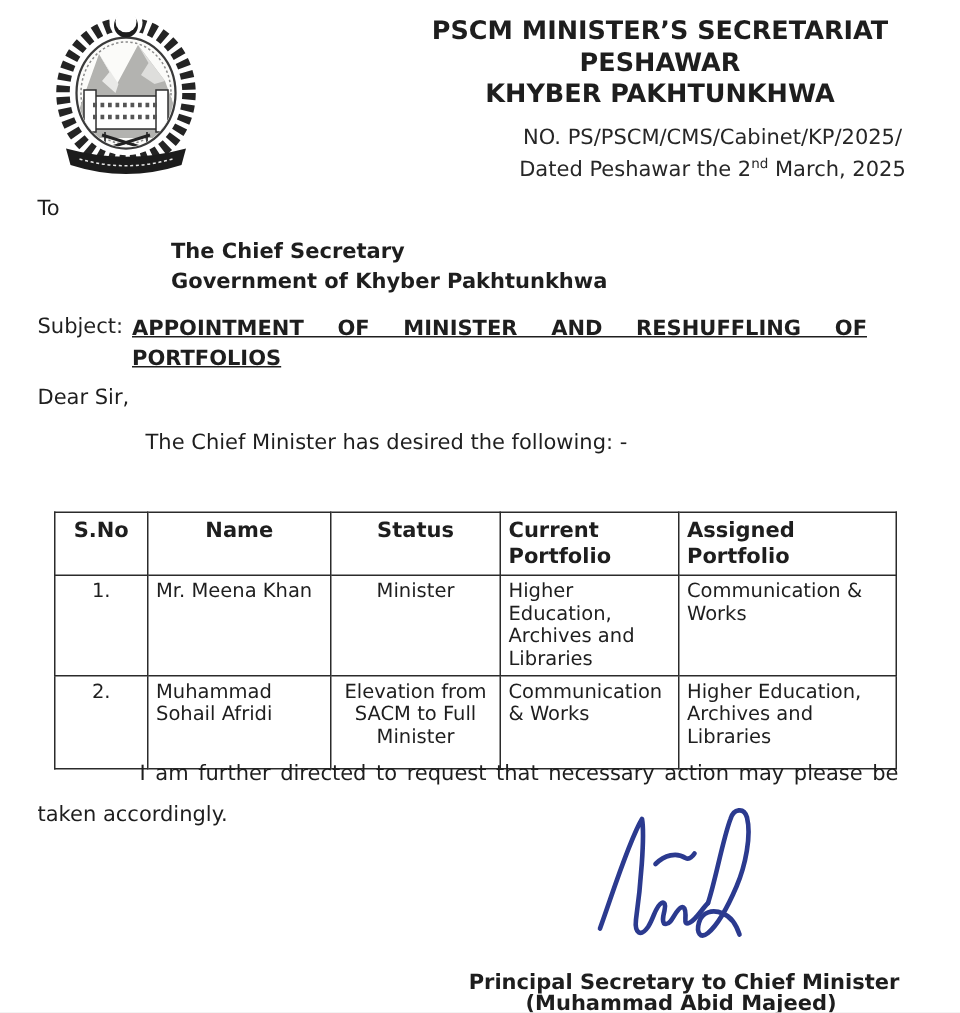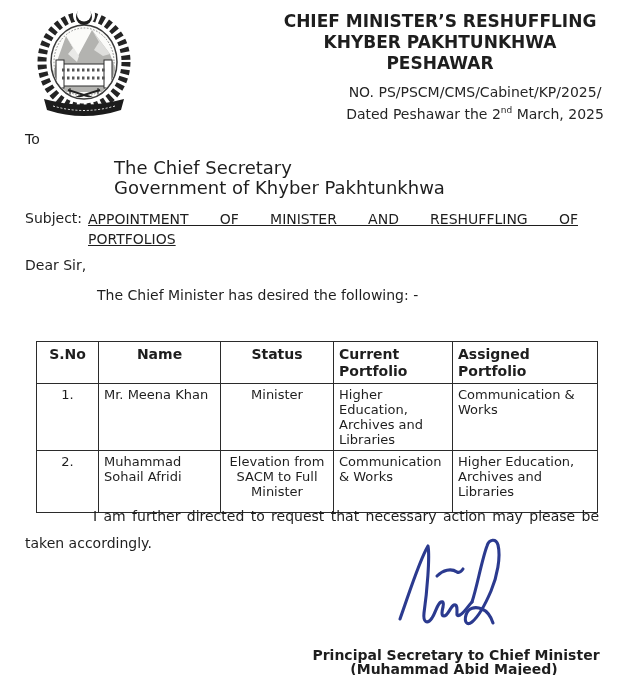--- a/index.html
+++ b/index.html
@@ -16,25 +16,25 @@
   
   .emblem{left:32px;top:4px;width:104px;height:118px;}
   .title-block{left:240px;top:11px;width:400px;text-align:center;
     font-weight:bold;font-size:17px;line-height:21px;letter-spacing:0;}
   .ref-block{left:320px;top:83px;width:310px;text-align:center;
     font-size:14px;line-height:18px;color:#262626;}
   .ref-block sup{font-size:9px;}
 
   
   .to-label{left:25px;top:131px;font-size:14px;}
-  .address{left:114px;top:158px;font-size:18px;line-height:20px;}
+  .address{left:114px;top:158px;font-size:14px;line-height:20px;font-weight:bold;}
 
   
   .subject-label{left:25px;top:210px;font-size:14px;}
-  .subject-text{left:88px;top:209px;width:490px;font-weight:normal;font-size:14px;line-height:20px;}
+  .subject-text{left:88px;top:209px;width:490px;font-weight:bold;font-size:14px;line-height:20px;}
   .subject-text .j{display:block;text-decoration:underline;text-align:justify;text-align-last:justify;}
   .subject-text .l2{display:inline-block;text-decoration:underline;}
 
   .greeting{left:25px;top:257px;font-size:14px;}
   .intro{left:97px;top:287px;font-size:14px;}
 
   
   table.appt{left:36px;top:321px;position:absolute;border-collapse:collapse;
     table-layout:fixed;width:561px;font-size:13px;line-height:15px;margin-top:20px;}
   table.appt td,table.appt th{border:1.5px solid #2b2b2b;vertical-align:top;
@@ -83,23 +83,23 @@
       <line x1="36" y1="96" x2="68" y2="86" stroke="#222222" stroke-width="2"></line>
       <line x1="36" y1="86" x2="68" y2="96" stroke="#222222" stroke-width="2"></line>
     </g>
     <circle cx="52" cy="13" r="8" fill="#1d1d1d"></circle>
     <circle cx="52" cy="10.5" r="7" fill="#ffffff"></circle>
     <path d="M12,95 Q52,106 92,95 L89,106 Q52,118 15,106 Z" fill="#1c1c1c"></path>
     <path d="M21,102 Q52,111 83,102" stroke="#e8e8e8" stroke-width="1" fill="none" stroke-dasharray="2,1.8"></path>
   </svg>
 
   <div class="abs title-block">
-    <div>CHIEF MINISTER’S RESHUFFLING</div>
+    <div>PSCM MINISTER’S SECRETARIAT</div>
+    <div>PESHAWAR</div>
     <div>KHYBER PAKHTUNKHWA</div>
-    <div>PESHAWAR</div>
   </div>
 
   <div class="abs ref-block">
     <div>NO. PS/PSCM/CMS/Cabinet/KP/2025/</div>
     <div><span>Dated Peshawar the 2</span><sup>nd</sup><span> March, 2025</span></div>
   </div>
 
   <div class="abs to-label">To</div>
   <div class="abs address">
     <div>The Chief Secretary</div>

